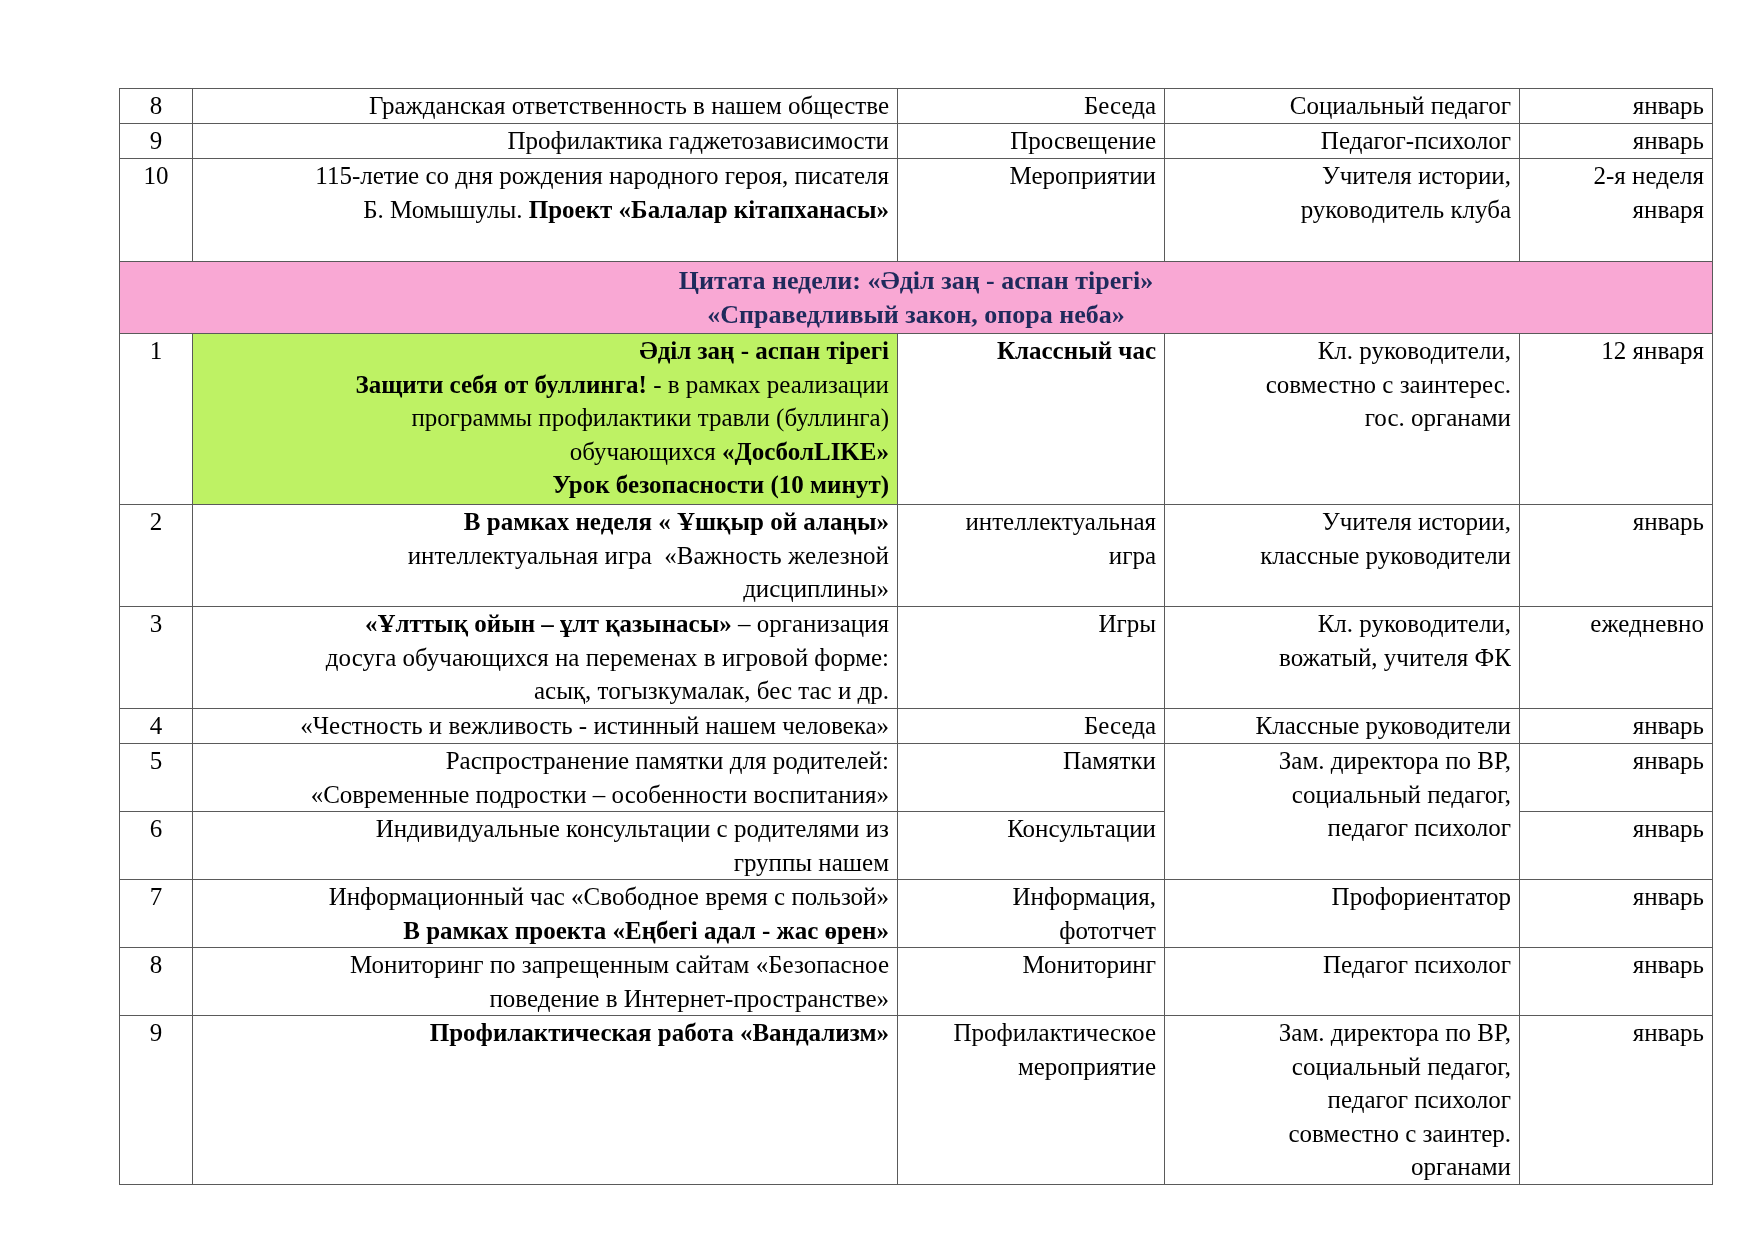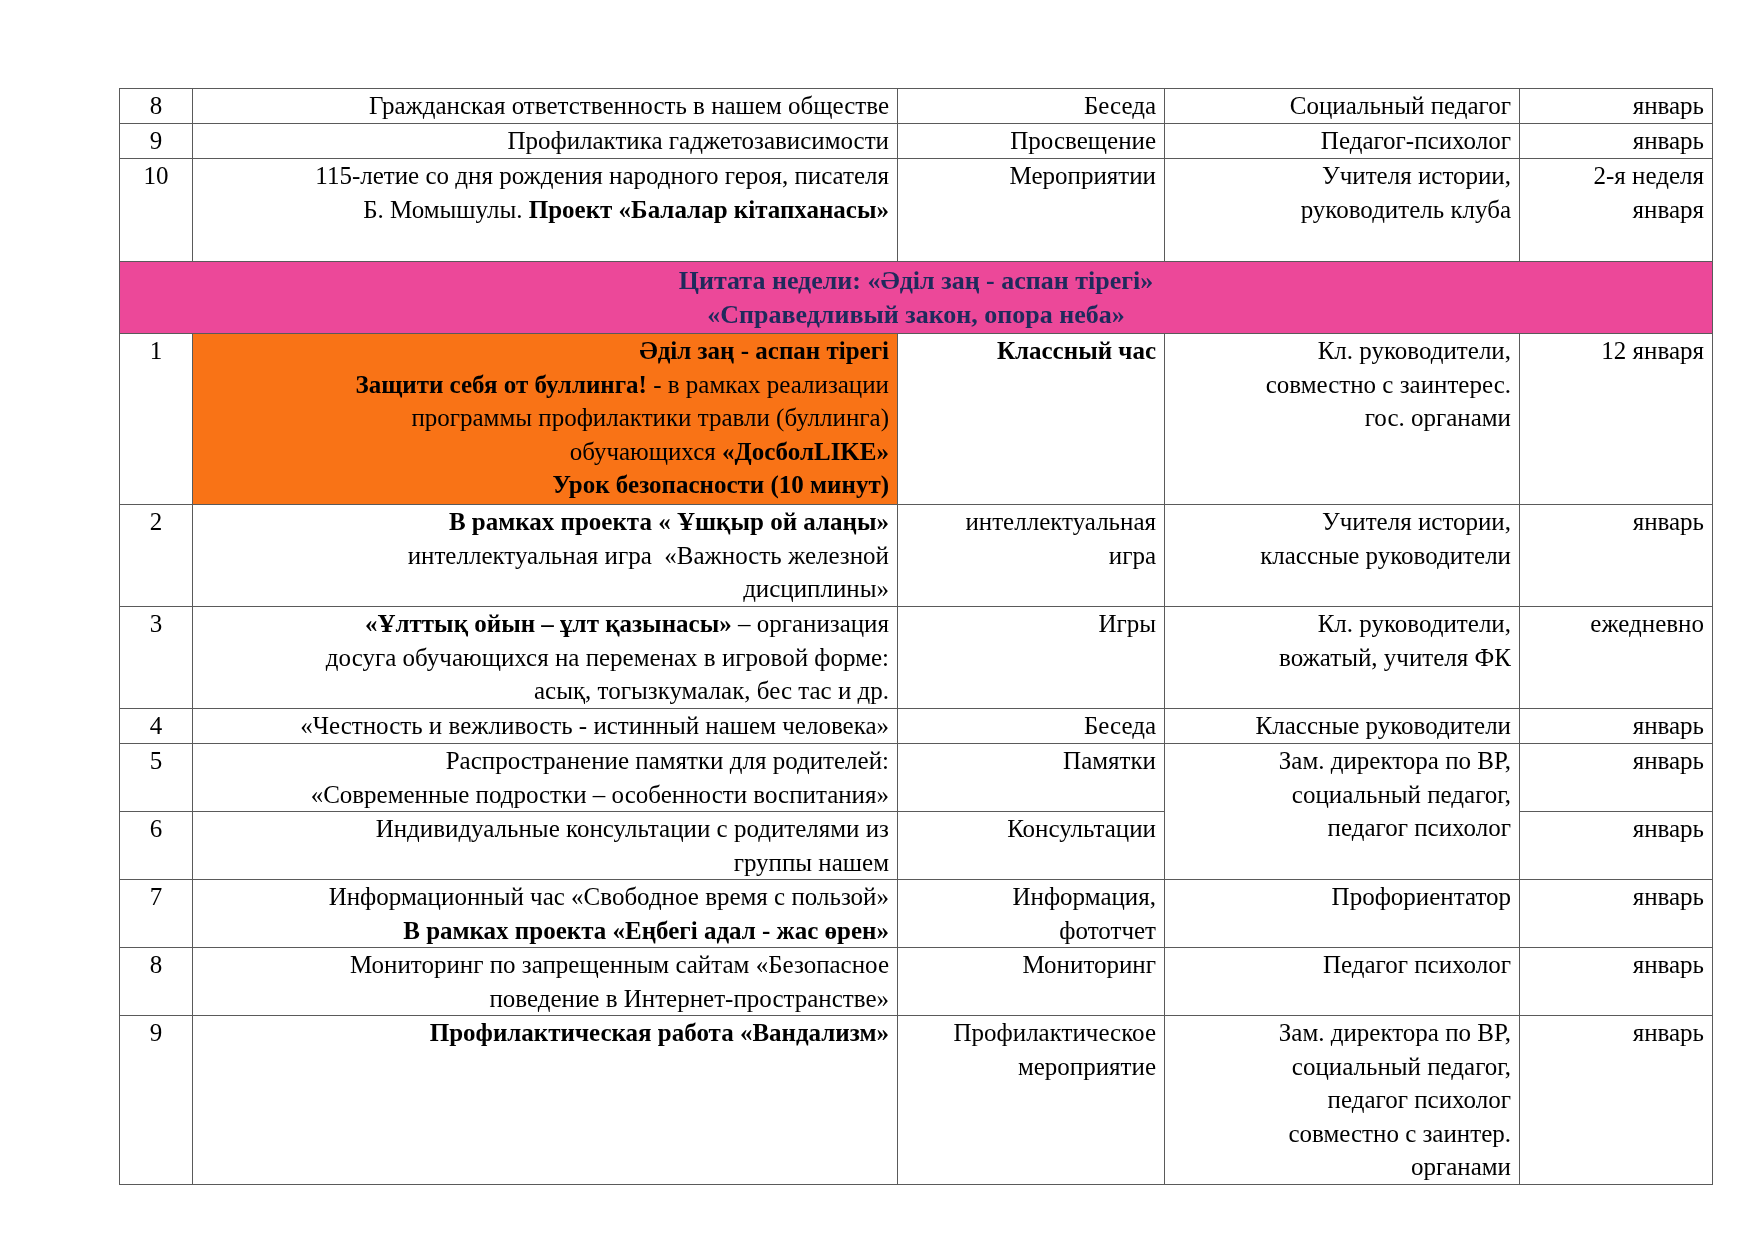--- a/index.html
+++ b/index.html
@@ -19,24 +19,24 @@
   col.c-form { width: 267px; }
   col.c-resp { width: 355px; }
   col.c-date { width: 193px; }
   td.num { text-align: center; padding: 0; }
   td.center { text-align: right; }
   td.vmid { vertical-align: middle; }
   td.title { text-align: right; padding-left: 9px; }
   .b { font-weight: bold; }
   .line { display: block; }
   tr.quote td {
-    background: #ec4899; color: #1f2a5c; font-weight: bold; text-align: center;
+    background: #f9a8d4; color: #1f2a5c; font-weight: bold; text-align: center;
     vertical-align: middle; font-size: 26px; line-height: 34px;
   }
-  td.highlight { background: #f97316; }
+  td.highlight { background: #bef264; }
   tr.r8a { height: 35px; }
   tr.r9a { height: 35px; }
   tr.r10a { height: 103px; }
   tr.quote { height: 72px; }
   tr.r1 { height: 171px; }
   tr.r2 { height: 102px; }
   tr.r3 { height: 102px; }
   tr.r4 { height: 35px; }
   tr.r5 { height: 67px; }
   tr.r6 { height: 68px; }
@@ -109,21 +109,21 @@
         <span class="line">Кл. руководители,</span>
         <span class="line">совместно с заинтерес.</span>
         <span class="line">гос. органами</span>
       </td>
       <td class="center">12 января</td>
     </tr>
 
     <tr class="r2">
       <td class="num">2</td>
       <td class="title">
-        <span class="line b">В рамках проекта « Ұшқыр ой алаңы»</span>
+        <span class="line b">В рамках неделя « Ұшқыр ой алаңы»</span>
         <span class="line" style="white-space:pre"> интеллектуальная игра  «Важность железной</span>
         <span class="line">дисциплины»</span>
       </td>
       <td class="center vmid">
         <span class="line">интеллектуальная</span>
         <span class="line">игра</span>
       </td>
       <td class="center vmid">
         <span class="line">Учителя истории,</span>
         <span class="line">классные руководители</span>

